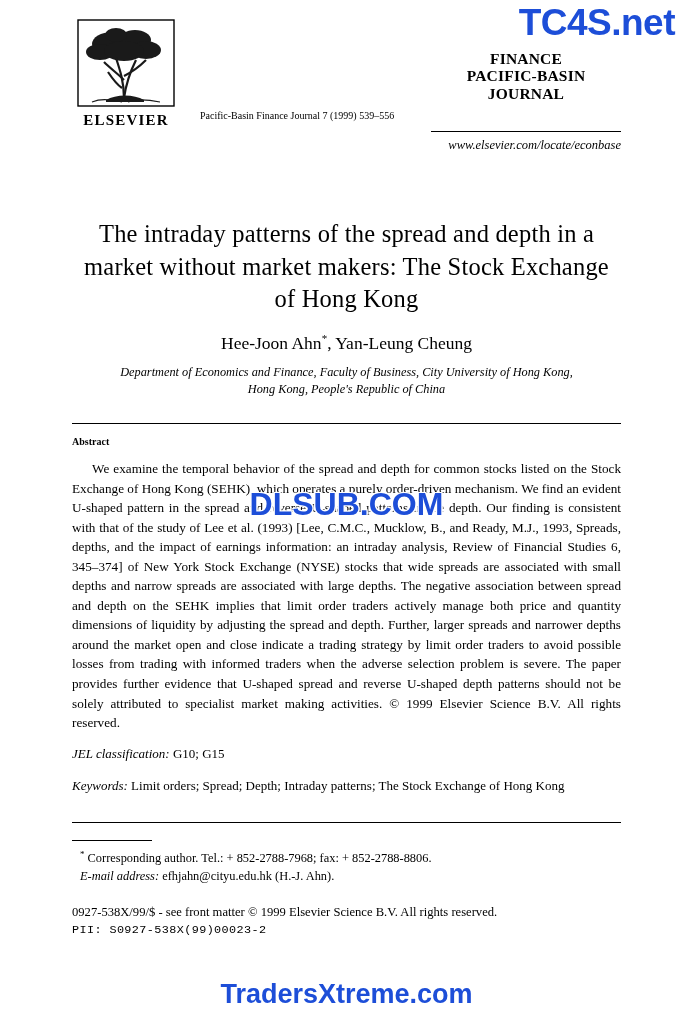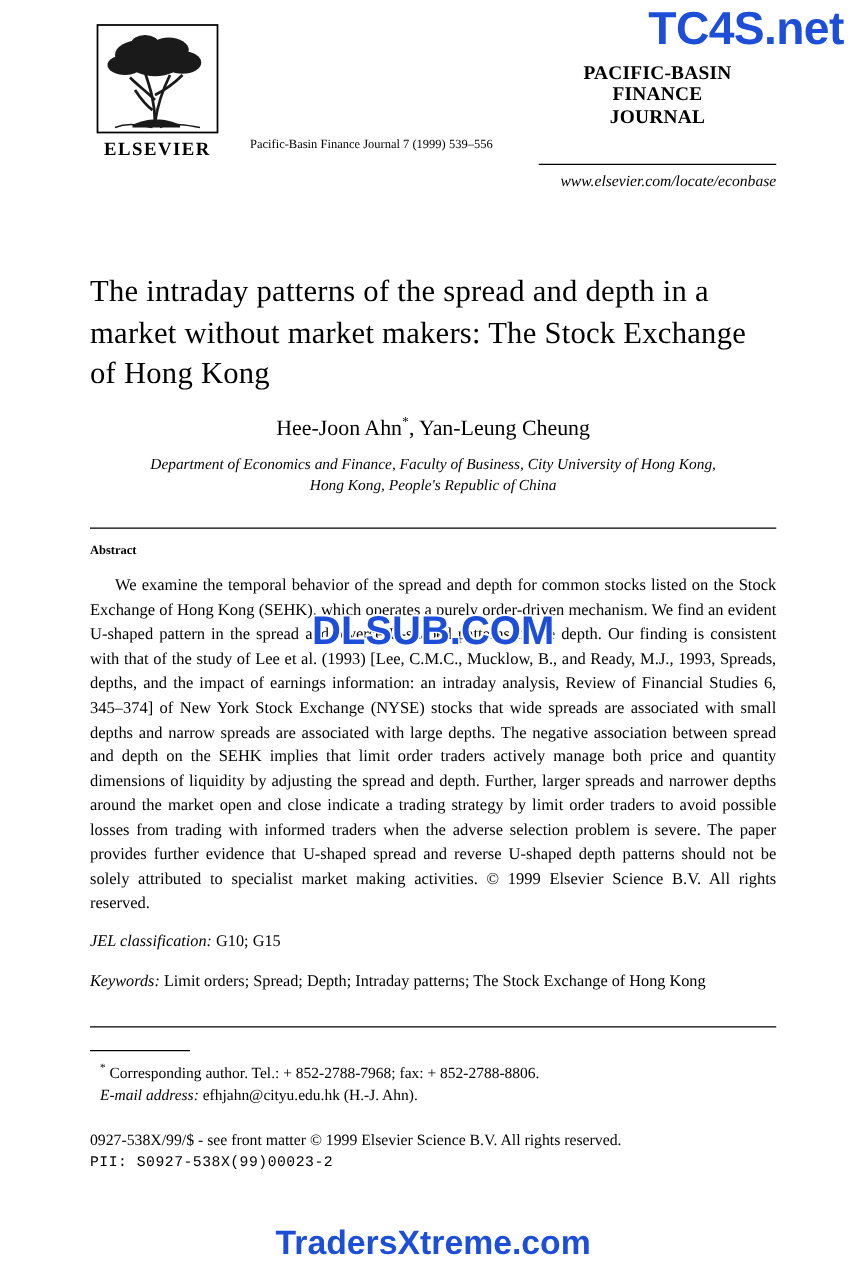--- a/index.html
+++ b/index.html
@@ -77,21 +77,21 @@
     position: absolute;
     right: 0px;
     top: 138px;
     font-size: 12.5px;
     font-style: italic;
   }
 
   
   .title {
     margin-top: 58px;
-    text-align: left;
+    text-align: center;
     font-size: 24.5px;
     line-height: 1.33;
     font-weight: normal;
     letter-spacing: 0.2px;
   }
 
   .authors {
     margin-top: 8px;
     text-align: center;
     font-size: 17.5px;
@@ -240,22 +240,22 @@
 
         <g stroke="#1a1a1a" stroke-width="1.2" fill="none">
           <path d="M20 84 C30 80, 40 82, 50 84"></path>
           <path d="M56 84 C66 80, 78 82, 88 84"></path>
         </g>
       </svg>
       <div class="elsevier-word">ELSEVIER</div>
     </div>
 
     <div class="journal-title-block">
+      <div>FINANCE</div>
       <div>PACIFIC-BASIN</div>
-      <div>FINANCE</div>
       <div>JOURNAL</div>
     </div>
     <div class="journal-rule"></div>
 
     <div class="journal-ref">Pacific-Basin Finance Journal 7 (1999) 539–556</div>
     <div class="locate-line">www.elsevier.com/locate/econbase</div>
   </div>
 
   <h1 class="title">The intraday patterns of the spread and depth in a market without market makers: The Stock Exchange of Hong Kong</h1>
 

